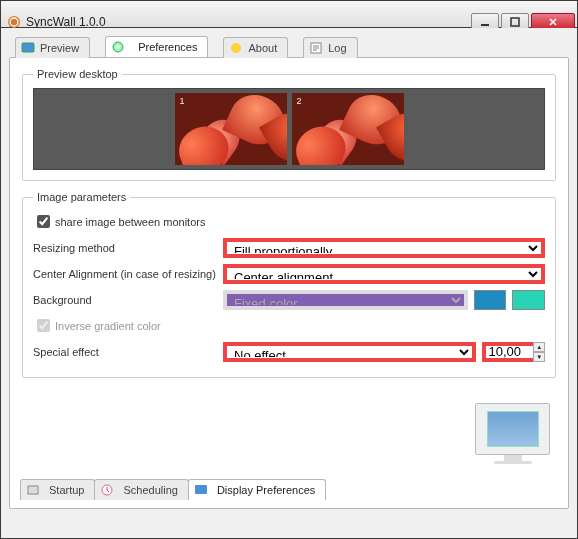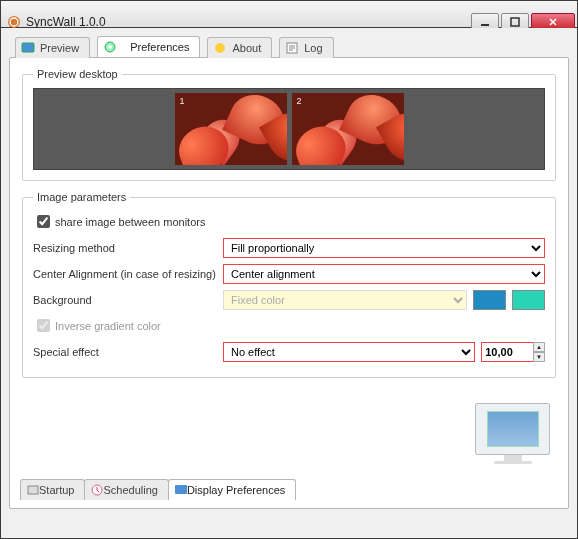--- a/index.html
+++ b/index.html
@@ -7,21 +7,21 @@
   .window { width:578px; height:539px; margin:0 auto; background:#000; }
   .titlebar { height:28px; background:linear-gradient(#f6f6f6,#e1e1e1); border:1px solid #3a3a3a; display:flex; align-items:center; padding:16px 2px 0 6px; }
   .tb-icon { width:14px; height:14px; margin-right:5px; }
   .tb-title { flex:1; color:#222; font-size:12px; }
   .tb-btns { display:flex; gap:2px; }
   .tb-btn { width:28px; height:18px; border:1px solid #888; border-radius:2px; display:flex;align-items:center;justify-content:center; font-size:10px; }
   .tb-min,.tb-max { background:linear-gradient(#f4f4f4,#d8d8d8); }
   .tb-close { background:linear-gradient(#e78,#c8232c); border-color:#913; color:#fff; width:44px; }
 
   .client { background:#f0f0f0; height:511px; border:1px solid #3a3a3a; border-top:none; padding:8px; position:relative; }
-  .tabs-top { display:flex; gap:8px; margin-left:6px; }
+  .tabs-top { display:flex; gap:16px; margin-left:6px; }
   .tab { position:relative; padding:4px 10px 4px 24px; background:#f7f7f7; border:1px solid #b6b6b6; border-bottom:none; border-radius:3px 3px 0 0; margin-right:-1px; font-size:11px; cursor:pointer; }
   .tab.active { background:#fff; z-index:2;padding-left:32px; }
   .tab.inactive { background:#ebebeb; color:#444; z-index:1; top:1px;}
   .tab .ticon { position:absolute; left:5px; top:3px; width:14px; height:14px; }
 
   .panel { background:#fff; border:1px solid #b6b6b6; border-radius:2px; height:452px; position:relative; padding:10px 12px; }
   
   fieldset { border:1px solid #cfcfcf; border-radius:2px; margin:0 0 10px 0; padding:8px 10px 10px; }
   legend { font-size:11px; color:#333; padding:0 4px; }
   
@@ -30,41 +30,41 @@
   .mon .num { position:absolute; top:3px; left:5px; font-size:9px; color:#eee;}
   .petal { position:absolute; border-radius:50% 50% 50% 0; transform-origin:bottom right; }
   .mon .p1{width:50px;height:45px;background:radial-gradient(circle at 30% 30%,#ff7b52,#c62117);left:10px;top:24px;transform:rotate(-20deg);}
   .mon .p2{width:55px;height:48px;background:radial-gradient(circle at 40% 30%,#ff936b,#b51d11);left:42px;top:12px;transform:rotate(25deg);}
   .mon .p3{width:48px;height:44px;background:radial-gradient(circle at 35% 35%,#ff653c,#8e1407);left:60px;top:32px;transform:rotate(60deg);}
   .mon .p4{width:40px;height:36px;background:radial-gradient(circle at 45% 40%,#ffb48d,#c22 );left:32px;top:4px;transform:rotate(-55deg);}
 
   .row { display:flex; align-items:center; margin-bottom:5px; height:21px; }
   .lbl { width:190px; color:#333; }
   .ctrl { flex:1; display:flex; gap:6px; align-items:center;}
-  select,input[type=text] { width:100%; height:20px; font-size:11px; border:1px solid #ef4444; background:#fff; padding:1px 3px; }
-  select:disabled,input:disabled { background:#fef9c3; color:#888; border-color:#cfcfcf;}
+  select,input[type=text] { width:100%; height:20px; font-size:13px; border:4px solid #ef4444; background:#fff; padding:1px 3px; }
+  select:disabled,input:disabled { background:#4c1d95; color:#888; border-color:#cfcfcf;}
   .ck { width:13px;height:13px; margin-right:5px; accent-color:#555;}
   .ck-lbl { color:#333; }
   .ck-lbl.disabled { color:#999; }
   .swatch { width:43px; height:20px; border:1px solid #888; }
   .sw1 { background:#1e8bc3; }
   .sw2 { background:#29d4b4; }
   .spin { display:flex; width:82px; }
-  .spin input { border-right:none;font-weight:bold; }
+  .spin input { border-right:none; }
   .spin-btns { width:15px; display:flex; flex-direction:column; }
   .spin-b { flex:1; border:1px solid #a8a8a8; background:#eee; font-size:6px; text-align:center; line-height:8px;}
 
   .monitor-icon { position:absolute; right:18px; bottom:44px; width:75px; }
   .monitor-icon .scr { width:75px; height:52px; border:1px solid #bbb; background:#eef1f4; border-radius:2px; display:flex; align-items:center; justify-content:center;}
   .monitor-icon .scr .ins { width:52px; height:36px; background:linear-gradient(#6fa4d4,#9cc2e6); border:1px solid #9db;}
   .monitor-icon .stand { width:18px; height:6px; background:#ddd; margin:0 auto; }
   .monitor-icon .base { width:38px; height:3px; background:#ddd; margin:0 auto; border-radius:2px;}
 
   .tabs-bottom { position:absolute; left:10px; bottom:8px; display:flex; }
-  .tabs-bottom .tab { border-radius:3px 3px 0 0; padding:4px 10px 4px 18px; font-size:11px;}
+  .tabs-bottom .tab { border-radius:3px 3px 0 0; padding:4px 10px 4px 28px; font-size:11px;}
   .tabs-bottom .tab.inactive { top:0; }
   .ticon svg{display:block;}
 </style>
 </head>
 <body>
 
 <div class="window">
   <div class="titlebar">
     <span class="tb-icon">
       <svg viewBox="0 0 14 14">

